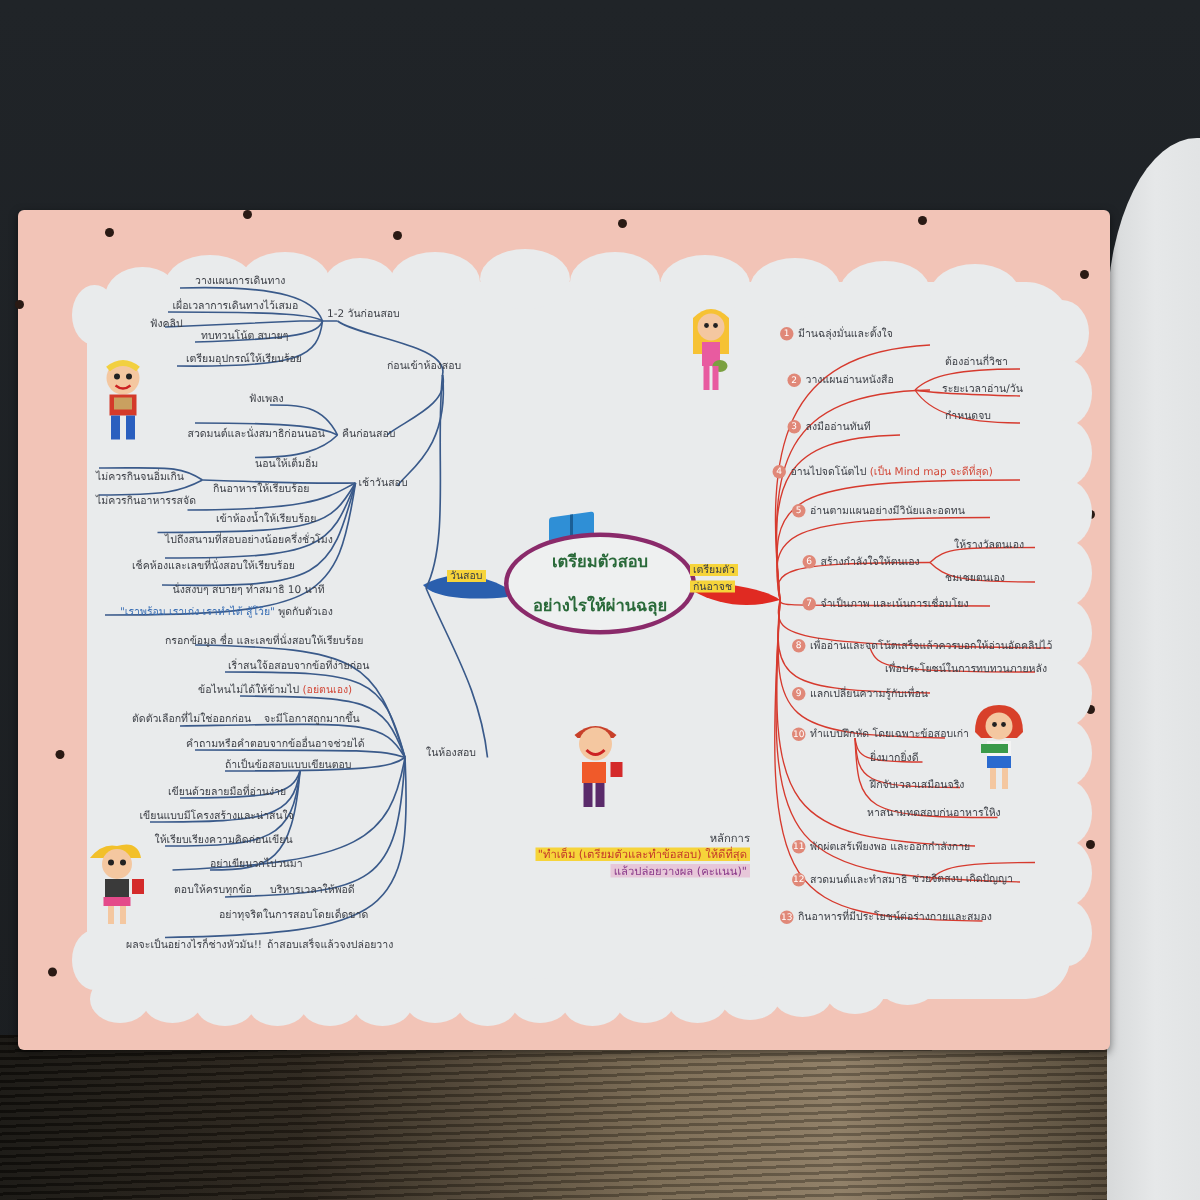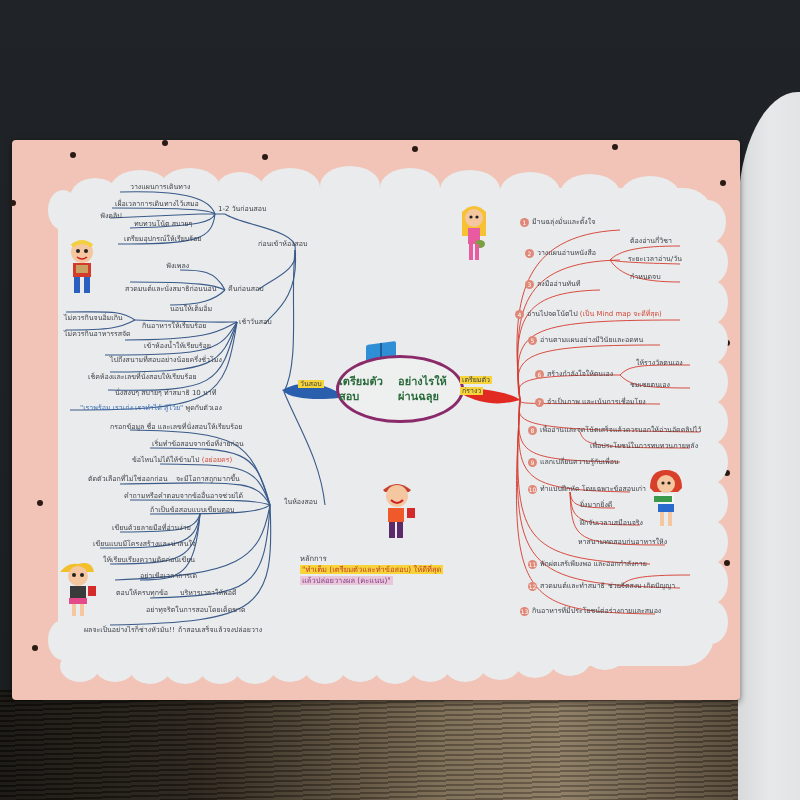--- a/index.html
+++ b/index.html
@@ -45,33 +45,33 @@
   .lbl .blue { color: #3a6fb5; }
   .num {
     display: inline-block; width: 9px; height: 9px; border-radius: 50%;
     background: #e08878; color: #fff; font-size: 6px; line-height: 9px; text-align: center;
     margin-right: 3px; vertical-align: middle;
   }
   .center-oval {
     position: absolute; left: 336px; top: 355px; width: 128px; height: 68px;
     border: 3px solid #8a2a6a; border-radius: 50%;
     background: #eef0f0;
-    display: flex; flex-direction: row; align-items: center; justify-content: center; gap: 14px;
+    display: flex; flex-direction: column; align-items: center; justify-content: center; gap: 14px;
   }
   .center-oval span { font-size: 11px; font-weight: bold; color: #2a6a3a; line-height: 15px; }
   .tag-yellow { background: #f6d43a; padding: 0 2px; }
   .tag-pink { background: #e7c7d9; padding: 0 2px; }
   .book {
     position: absolute; left: 366px; top: 343px; width: 30px; height: 20px;
     background: #2f8fd6; transform: skewY(-8deg); border-radius: 2px;
   }
   .book:after { content: ""; position: absolute; left: 14px; top: 0; width: 2px; height: 20px; background: #1b5f96; }
   .kid { position: absolute; }
   .principle {
-    position: absolute; left: 300px; top: 553px; width: 200px; text-align: left;
+    position: absolute; left: 300px; top: 553px; width: 200px; text-align: right;
     font-size: 7.5px; color: #3c3f46; line-height: 11px;
   }
   .principle .line2 { color: #c43a2a; }
 </style>
 </head>
 <body>
 
 <div class="bg-dark"></div>
 <div class="bg-wood"></div>
 <div class="next-page"></div>
@@ -221,21 +221,21 @@
 <div class="center-oval">
   <span>เตรียมตัวสอบ</span>
   <span>อย่างไรให้ผ่านฉลุย</span>
 </div>
 
 <div class="lbl" style="left:298px;top:380px">
   <span class="tag-yellow">วันสอบ</span>
 </div>
 <div class="lbl" style="left:460px;top:375px;line-height:11px">
   <span class="tag-yellow">เตรียมตัว</span><br>
-  <span class="tag-yellow">ก่รางว</span>
+  <span class="tag-yellow">ก่นอาจช</span>
 </div>
 
 <div class="lbl" style="left:258px;top:240px">ก่อนเข้าห้องสอบ</div>
 <div class="lbl" style="left:218px;top:205px">1-2 วันก่อนสอบ</div>
 <div class="lbl" style="left:130px;top:183px">วางแผนการเดินทาง</div>
 <div class="lbl" style="left:115px;top:200px">เผื่อเวลาการเดินทางไว้เสมอ</div>
 <div class="lbl" style="left:134px;top:220px">ทบทวนโน้ต สบายๆ</div>
 <div class="lbl" style="left:100px;top:212px">ฟังคลิป</div>
 <div class="lbl" style="left:124px;top:235px">เตรียมอุปกรณ์ให้เรียบร้อย</div>
 
@@ -252,33 +252,33 @@
 <div class="lbl" style="left:110px;top:356px">ไปถึงสนามที่สอบอย่างน้อยครึ่งชั่วโมง</div>
 <div class="lbl" style="left:88px;top:373px">เช็คห้องและเลขที่นั่งสอบให้เรียบร้อย</div>
 <div class="lbl" style="left:115px;top:389px">นั่งสงบๆ สบายๆ ทำสมาธิ 10 นาที</div>
 <div class="lbl" style="left:80px;top:404px">
   <span class="blue">"เราพร้อม เราเก่ง เราทำได้ สู้โว้ย"</span>
   <span>พูดกับตัวเอง</span>
 </div>
 
 <div class="lbl" style="left:284px;top:498px">ในห้องสอบ</div>
 <div class="lbl" style="left:110px;top:423px">กรอกข้อมูล ชื่อ และเลขที่นั่งสอบให้เรียบร้อย</div>
-<div class="lbl" style="left:152px;top:440px">เริ่มทำข้อสอบจากข้อที่ง่ายก่อน</div>
+<div class="lbl" style="left:152px;top:440px">เริ่าสนใจ้อสอบจากข้อที่ง่ายก่อน</div>
 <div class="lbl" style="left:132px;top:456px">
   <span>ข้อไหนไม่ได้ให้ข้ามไป</span>
-  <span class="red">(อย่อยคร)</span>
+  <span class="red">(อย่ตนเอง)</span>
 </div>
 <div class="lbl" style="left:176px;top:475px">จะมีโอกาสถูกมากขึ้น</div>
 <div class="lbl" style="left:88px;top:475px">ตัดตัวเลือกที่ไม่ใช่ออกก่อน</div>
 <div class="lbl" style="left:124px;top:492px">คำถามหรือคำตอบจากข้ออื่นอาจช่วยได้</div>
 <div class="lbl" style="left:150px;top:506px">ถ้าเป็นข้อสอบแบบเขียนตอบ</div>
 <div class="lbl" style="left:112px;top:524px">เขียนด้วยลายมือที่อ่านง่าย</div>
 <div class="lbl" style="left:93px;top:540px">เขียนแบบมีโครงสร้างและน่าสนใจ</div>
 <div class="lbl" style="left:103px;top:556px">ให้เรียบเรียงความคิดก่อนเขียน</div>
-<div class="lbl" style="left:140px;top:572px">อย่าเขีอเวลาการเด</div>
+<div class="lbl" style="left:140px;top:572px">อย่าเขียนวกไปวนมา</div>
 <div class="lbl" style="left:180px;top:589px">บริหารเวลาให้พอดี</div>
 <div class="lbl" style="left:116px;top:589px">ตอบให้ครบทุกข้อ</div>
 <div class="lbl" style="left:146px;top:606px">อย่าทุจริตในการสอบโดยเด็ดขาด</div>
 <div class="lbl" style="left:178px;top:626px">ถ้าสอบเสร็จแล้วจงปล่อยวาง</div>
 <div class="lbl" style="left:84px;top:626px">ผลจะเป็นอย่างไรก็ช่างหัวมัน!!</div>
 
 <div class="lbl" style="left:520px;top:218px"><span class="num">1</span><span>มีานฉลุ่งมั่นและตั้งใจ</span></div>
 <div class="lbl" style="left:525px;top:249px"><span class="num">2</span><span>วางแผนอ่านหนังสือ</span></div>
 <div class="lbl" style="left:630px;top:237px">ต้องอ่านกี่วิชา</div>
 <div class="lbl" style="left:628px;top:255px">ระยะเวลาอ่าน/วัน</div>

